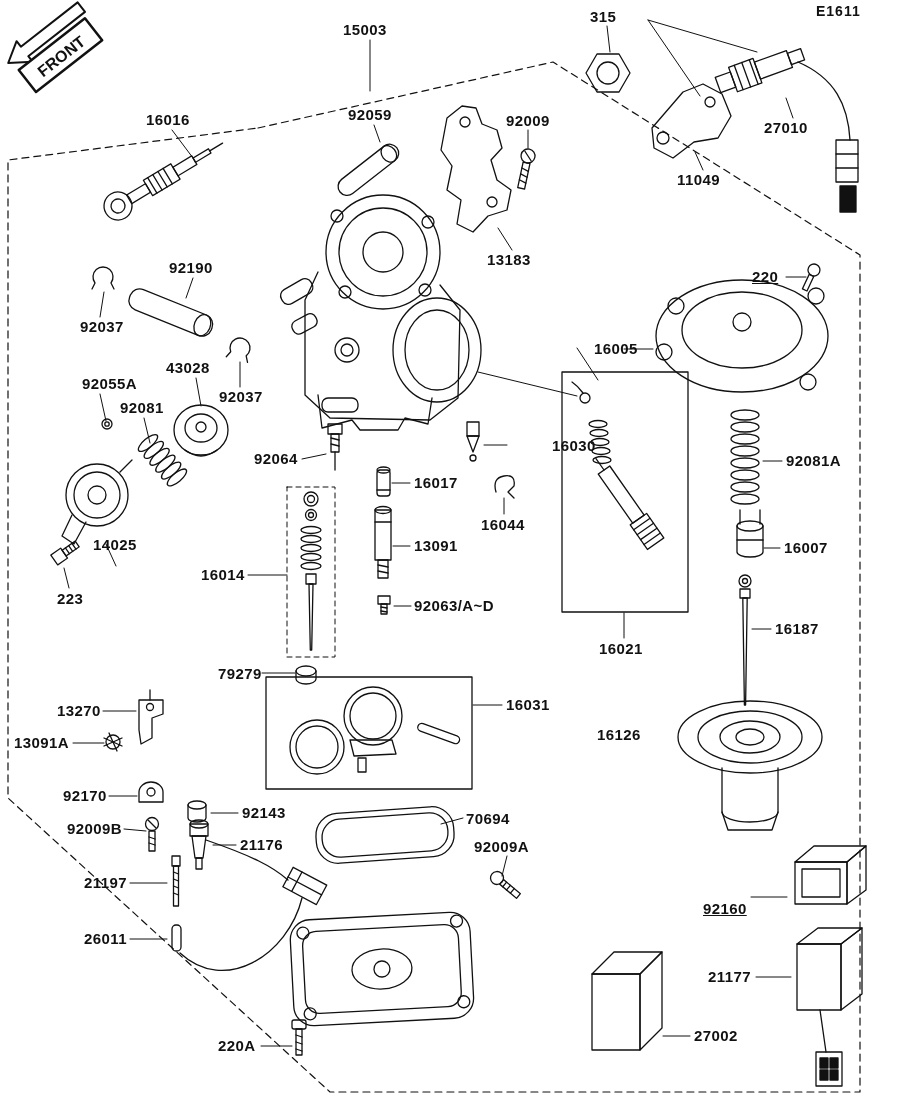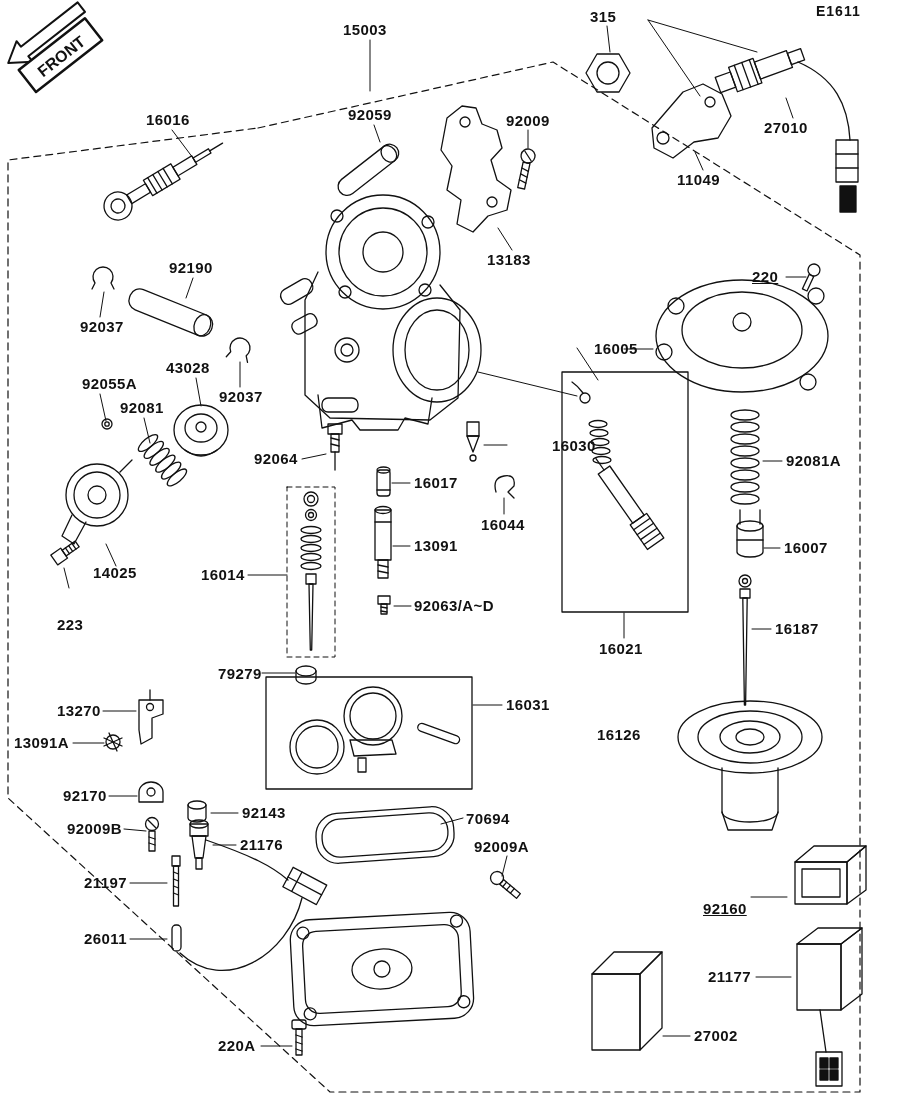--- a/index.html
+++ b/index.html
@@ -510,22 +510,22 @@
 <div class="lbl" style="left:74px;  top:375px;margin-left:8px;">92055A</div>
 <div class="lbl" style="left:120px; top:399px;">92081</div>
 <div class="lbl" style="left:511px; top:437px;margin-left:41px;">16030</div>
 <div class="lbl" style="left:786px; top:452px;">92081A</div>
 <div class="lbl" style="left:254px; top:450px;">92064</div>
 <div class="lbl" style="left:414px; top:474px;">16017</div>
 <div class="lbl" style="left:481px; top:516px;">16044</div>
 <div class="lbl" style="left:414px; top:537px;">13091</div>
 <div class="lbl" style="left:784px; top:539px;">16007</div>
 <div class="lbl" style="left:201px; top:566px;">16014</div>
-<div class="lbl" style="left:93px;  top:564px;">14025</div>
-<div class="lbl" style="left:57px;  top:590px;margin-top:26px;">223</div>
+<div class="lbl" style="left:93px;  top:536px;">14025</div>
+<div class="lbl" style="left:57px;  top:590px;">223</div>
 <div class="lbl" style="left:414px; top:597px;">92063/A~D</div>
 <div class="lbl" style="left:775px; top:620px;">16187</div>
 <div class="lbl" style="left:599px; top:640px;">16021</div>
 <div class="lbl" style="left:218px; top:665px;">79279</div>
 <div class="lbl" style="left:506px; top:696px;">16031</div>
 <div class="lbl" style="left:57px;  top:702px;">13270</div>
 <div class="lbl" style="left:597px; top:726px;">16126</div>
 <div class="lbl" style="left:14px;  top:734px;">13091A</div>
 <div class="lbl" style="left:63px;  top:787px;">92170</div>
 <div class="lbl" style="left:242px; top:804px;">92143</div>

